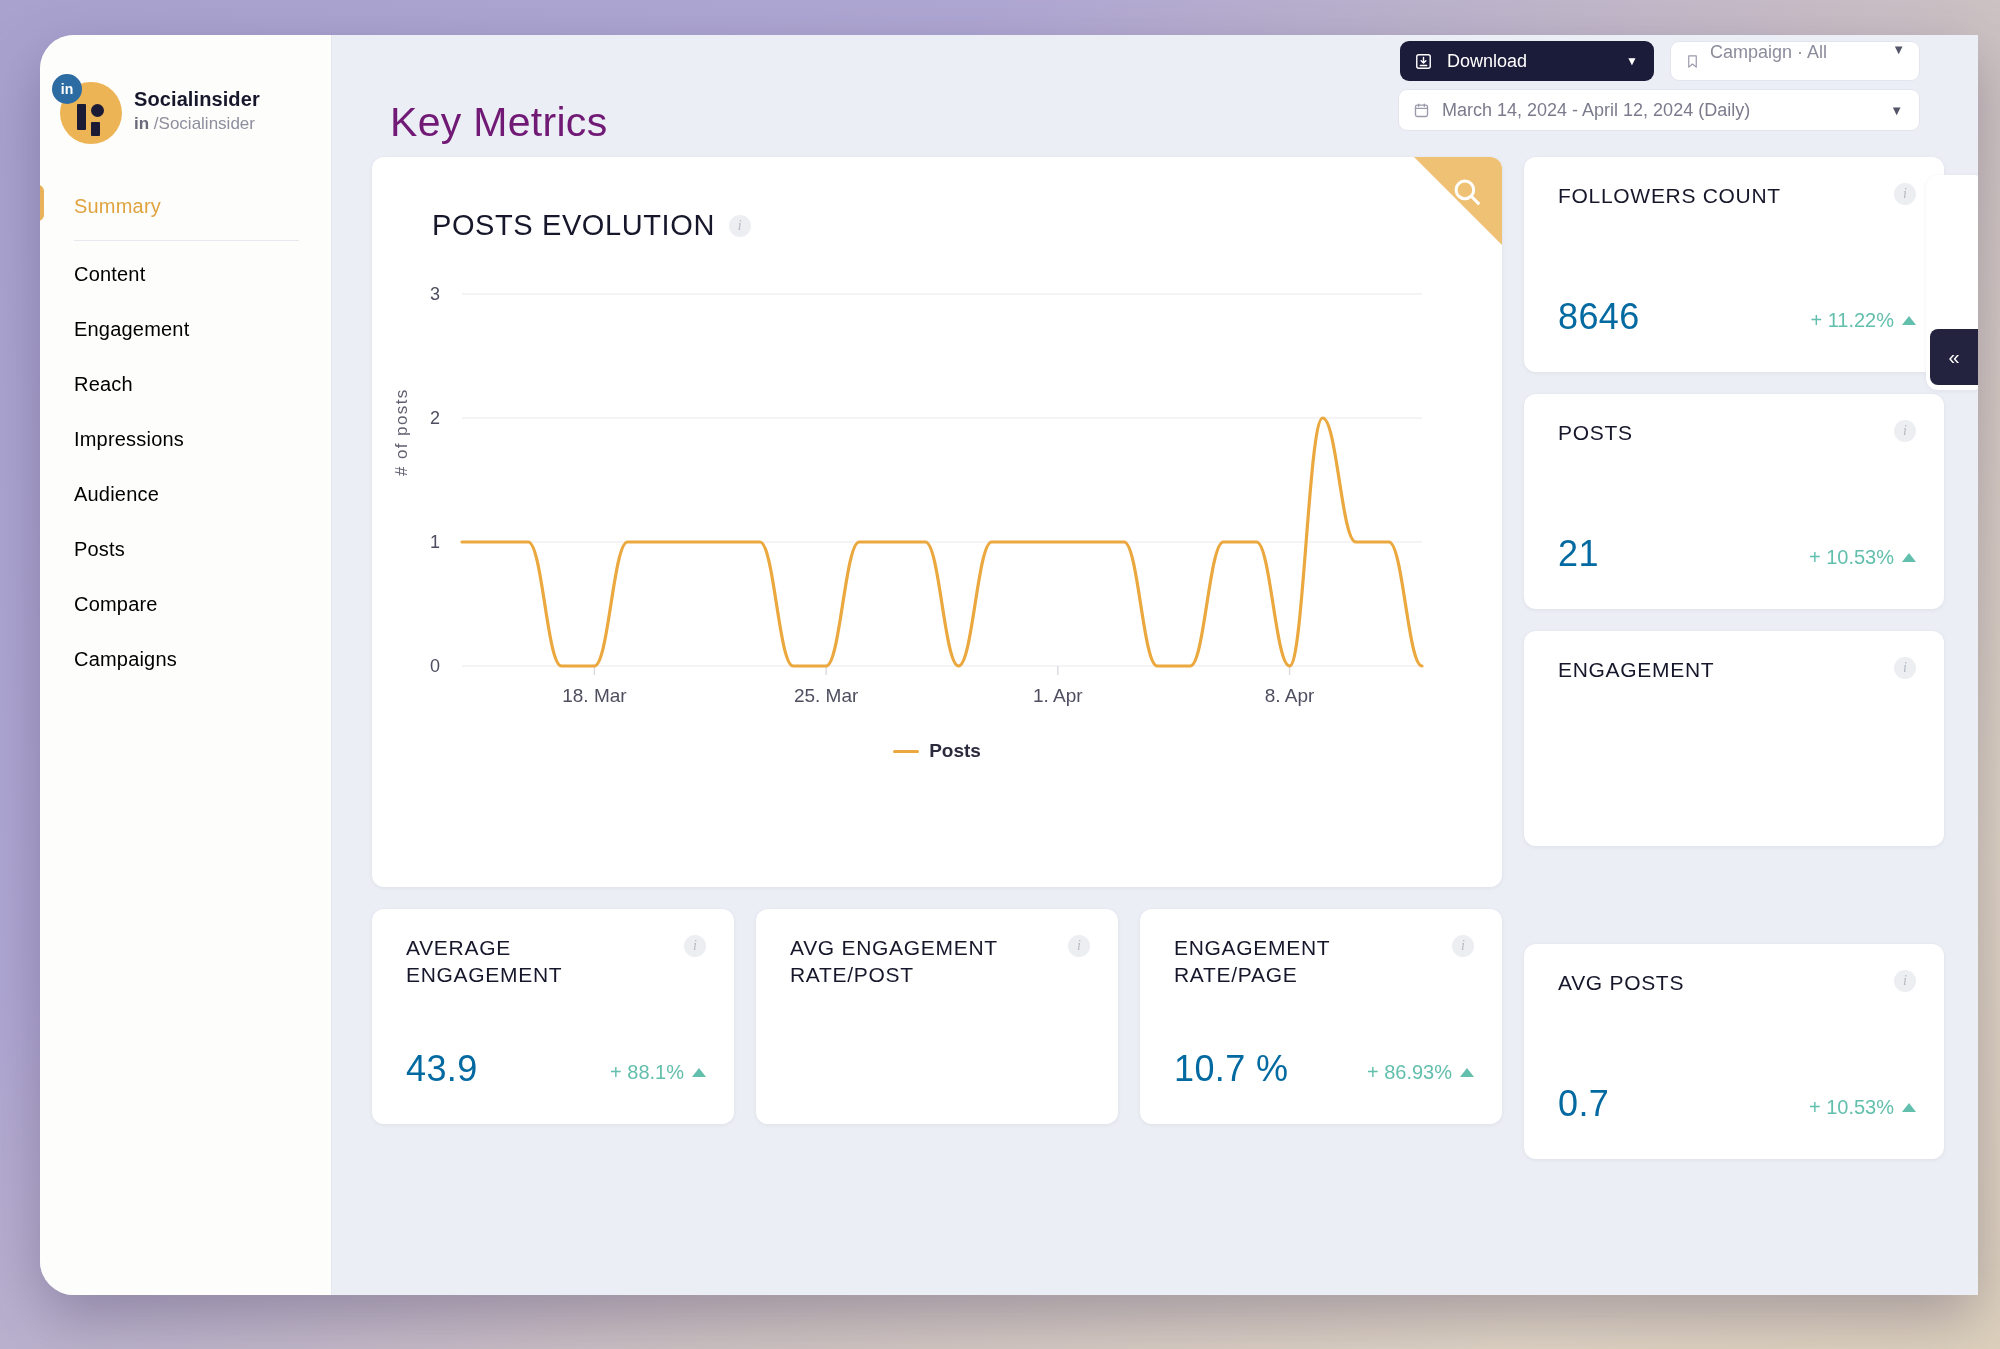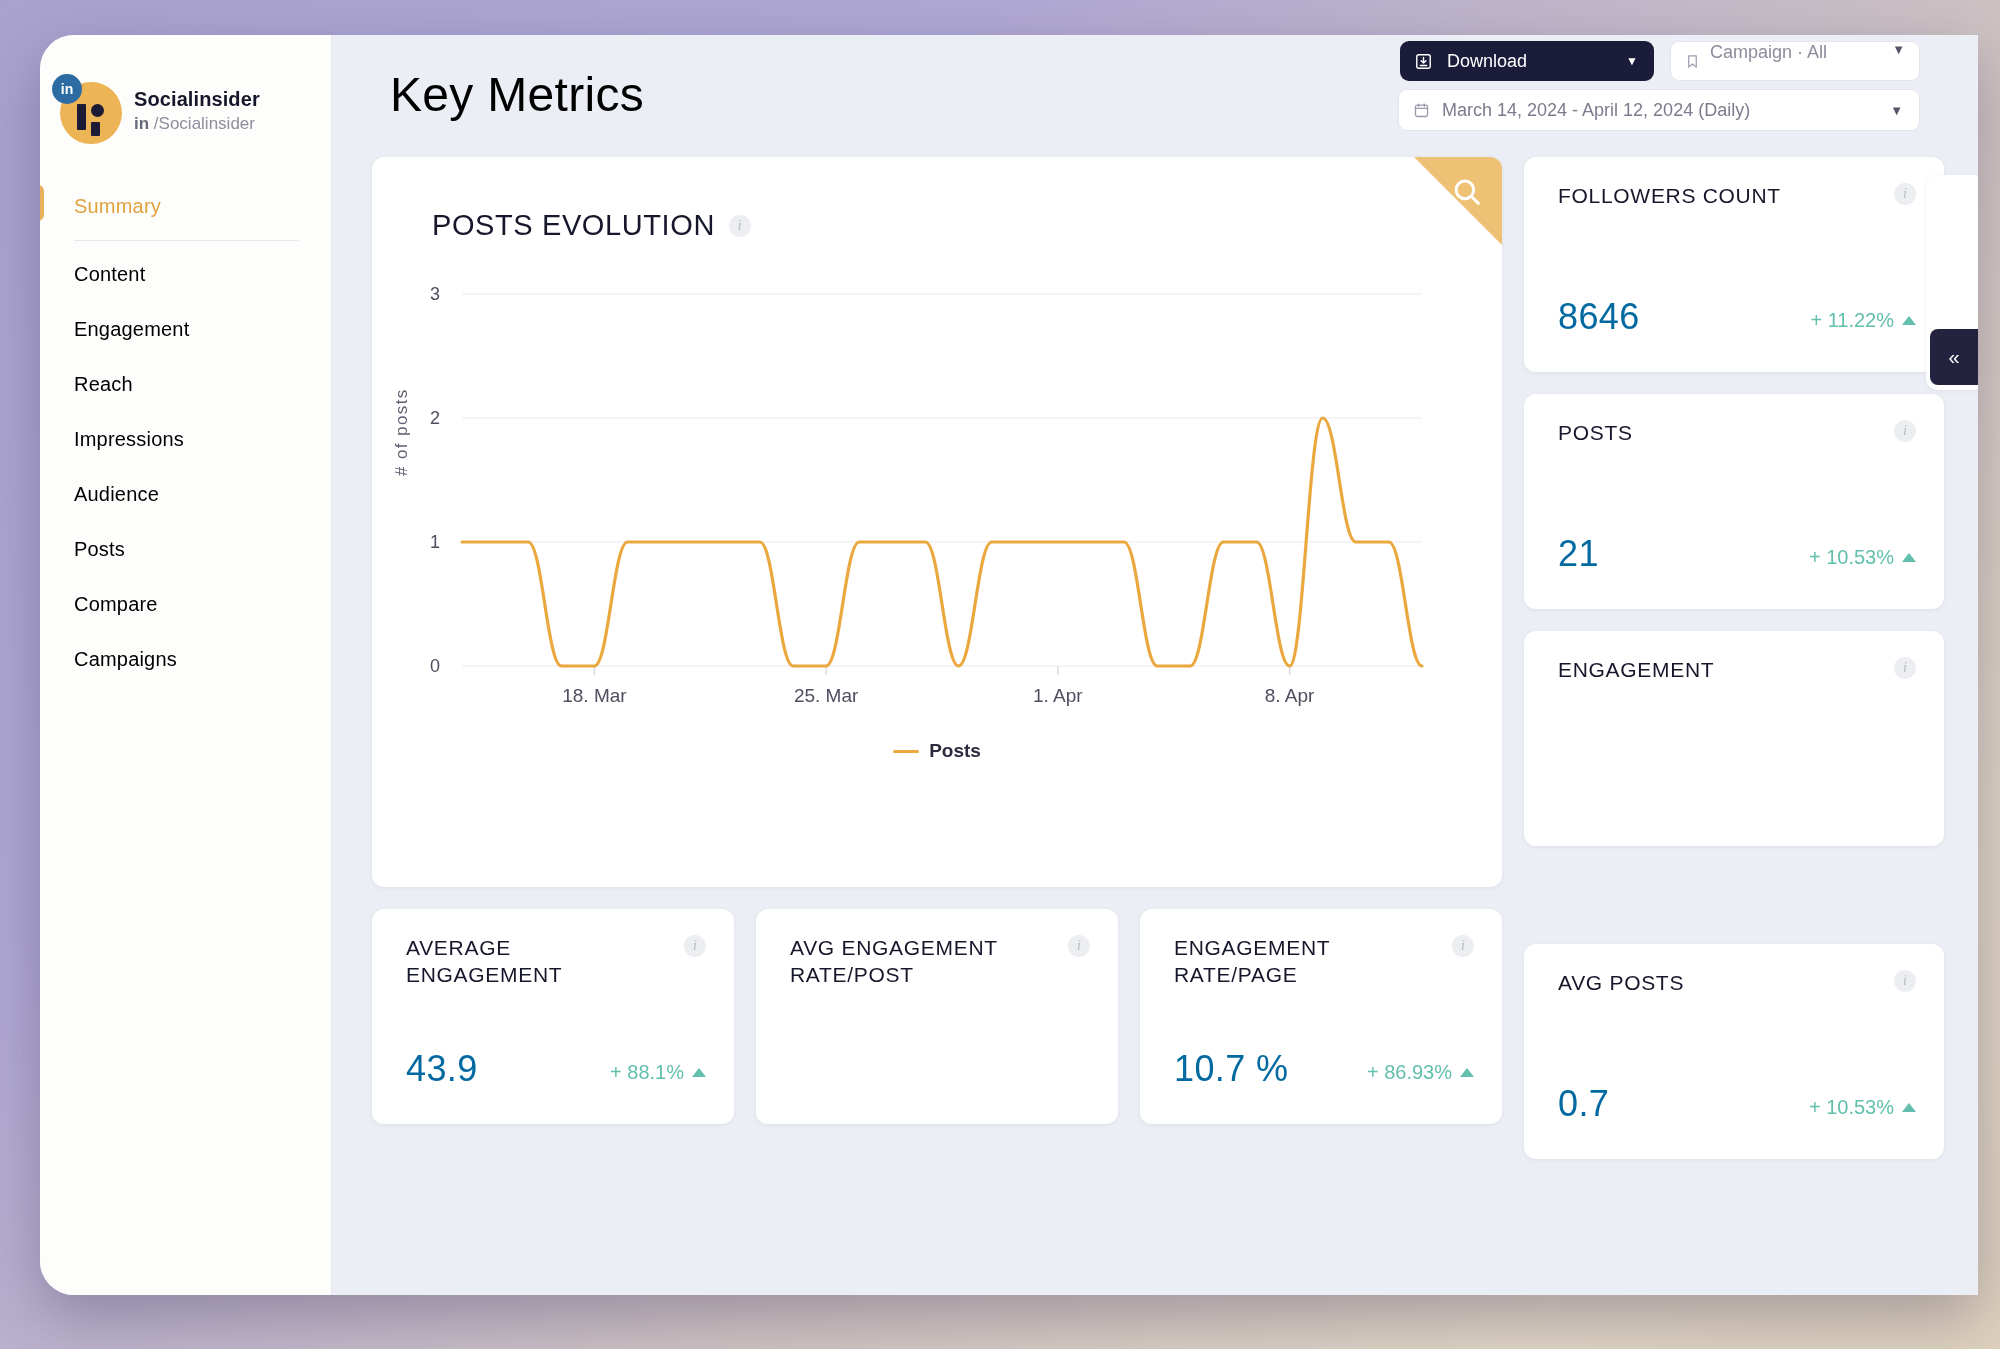--- a/index.html
+++ b/index.html
@@ -94,22 +94,22 @@
     padding: 0 28px 0 40px;
     overflow: hidden;
   }
 
   #topbar {
     display: flex; align-items: flex-start;
     height: 122px; padding-top: 10px;
     position: relative;
   }
   #page-title {
-    font-size: 48px; color: #000000; font-weight: normal;
-    letter-spacing: .3px; margin-top: 22px; margin-left: 18px;
+    font-size: 41px; color: #701a75; font-weight: normal;
+    letter-spacing: .3px; margin-top: 54px; margin-left: 18px;
   }
 
   .topbar-controls {
     position: absolute; right: 30px; top: 6px;
     display: flex; flex-direction: column; align-items: flex-end; gap: 8px;
   }
   .ctrl-row { display: flex; gap: 16px; }
 
   .btn-download {
     background: #1b1b3a; color: #fff;

